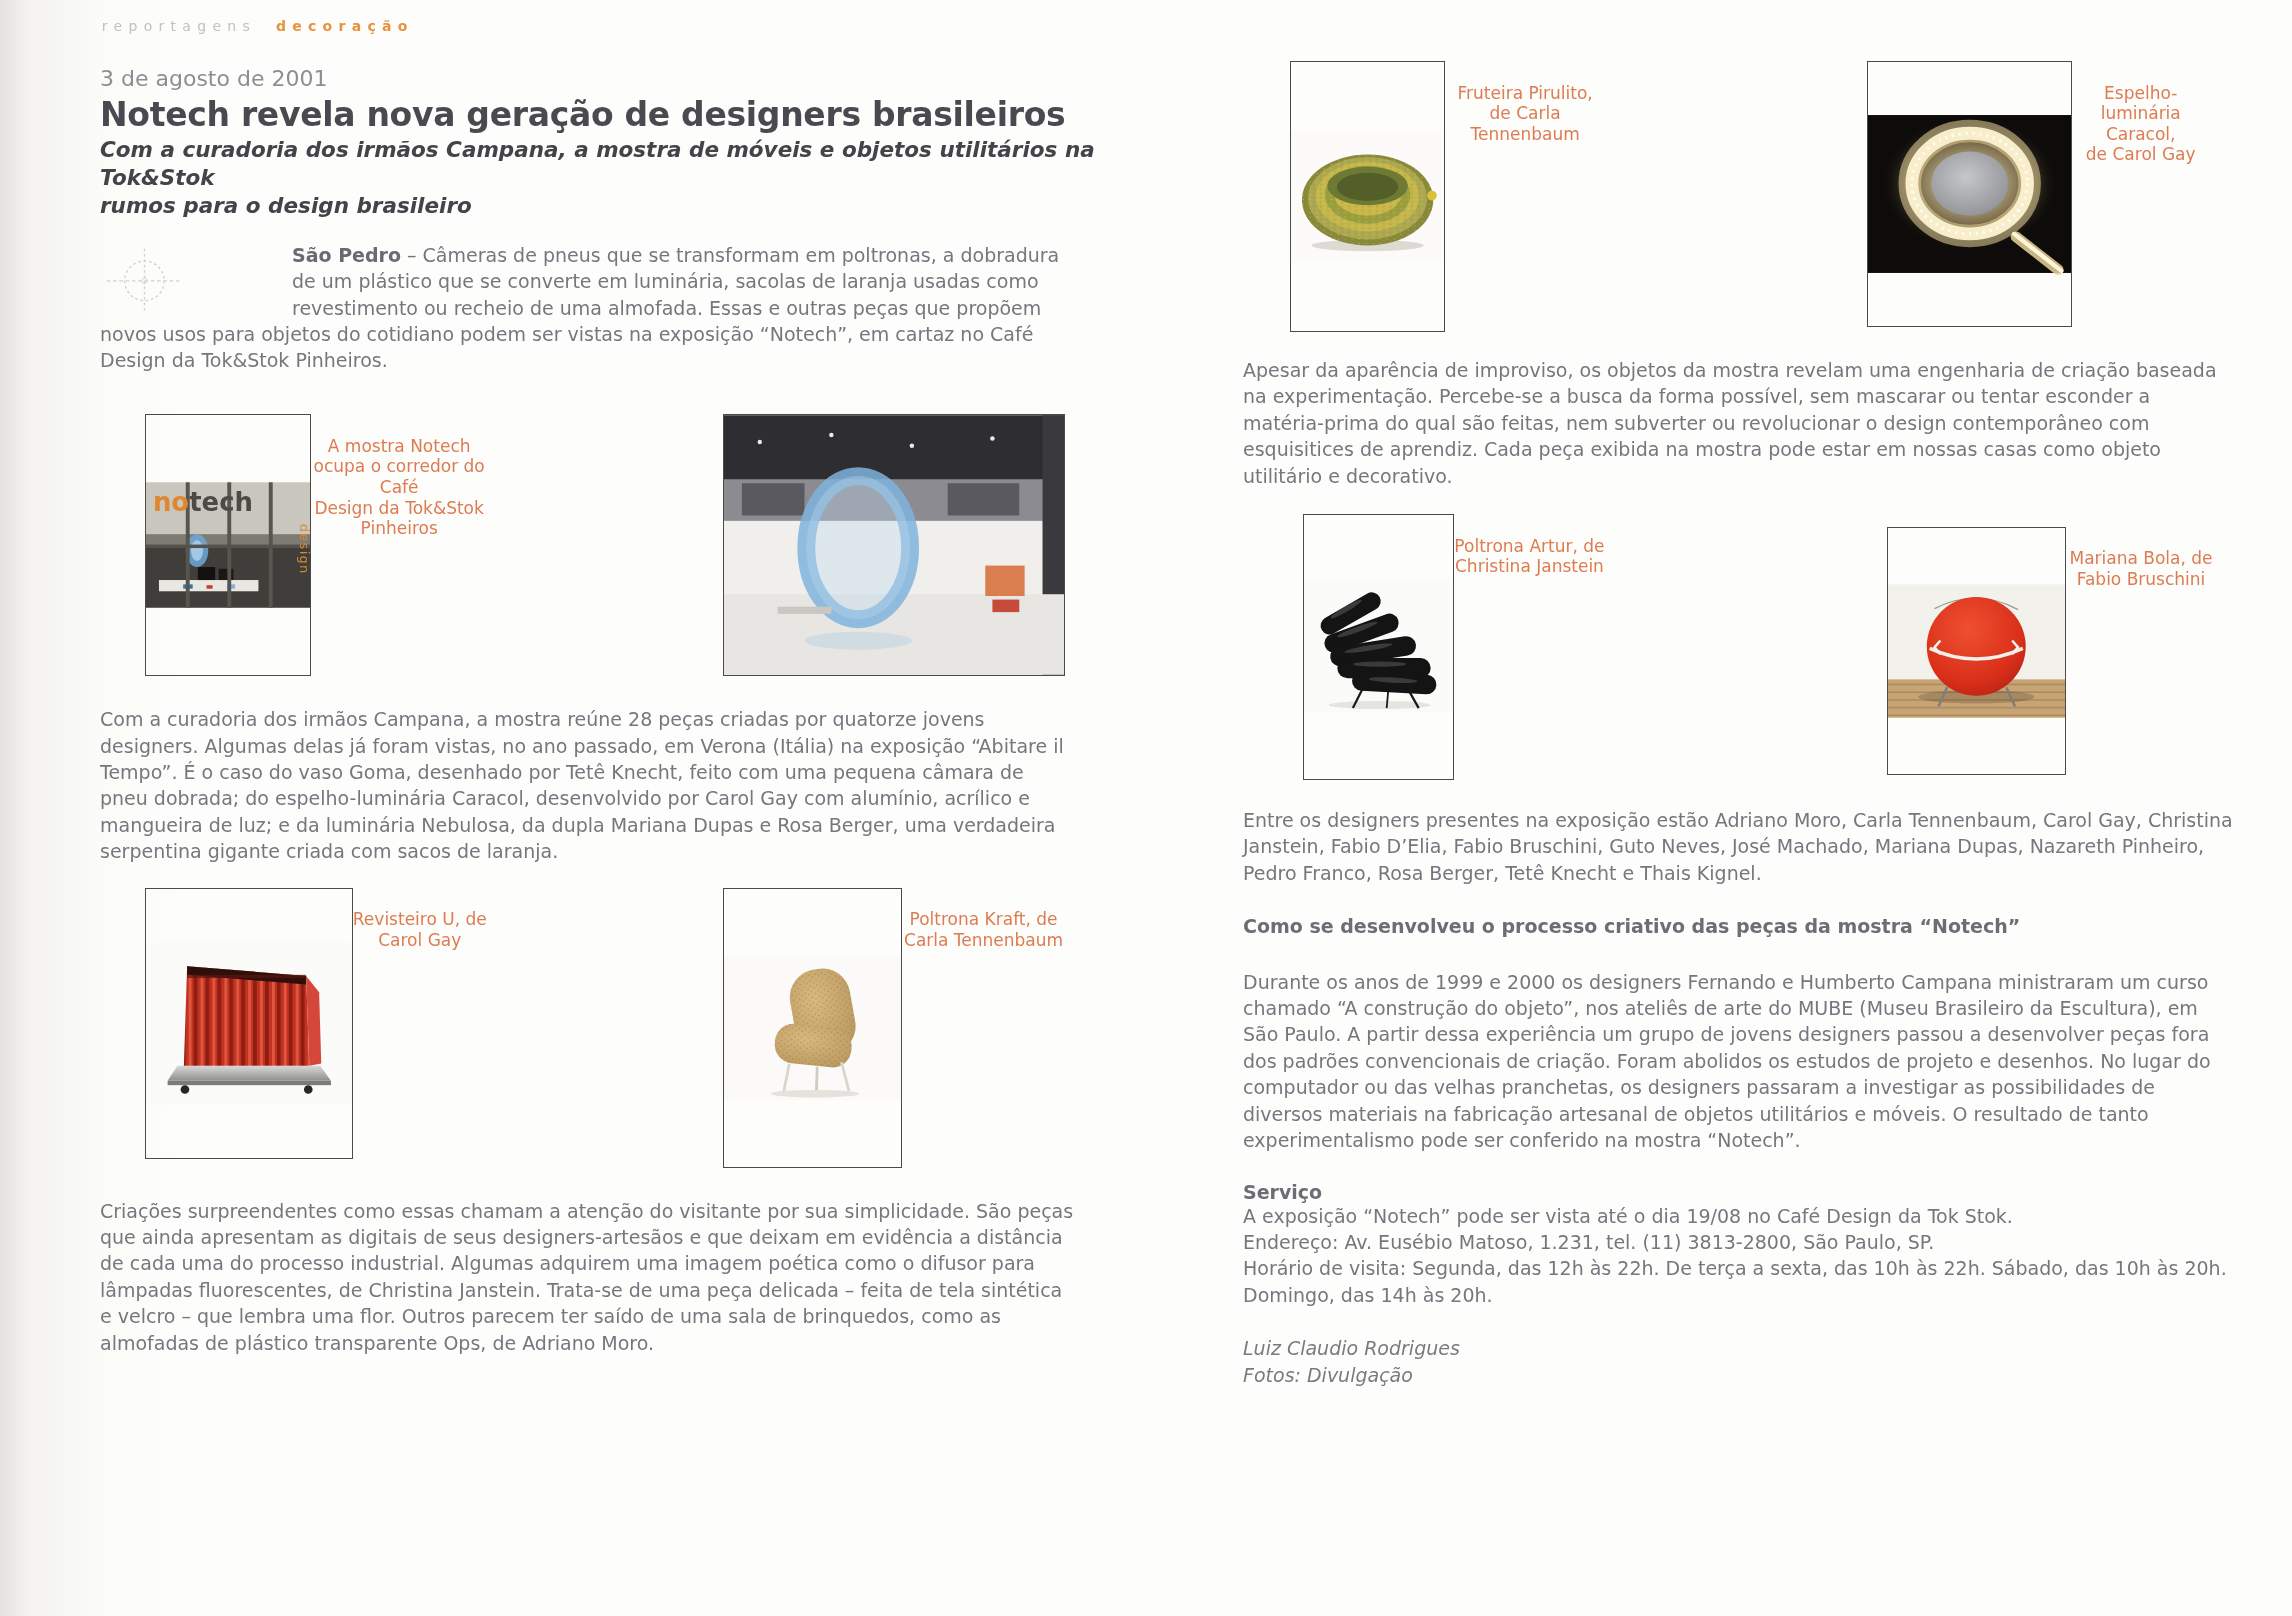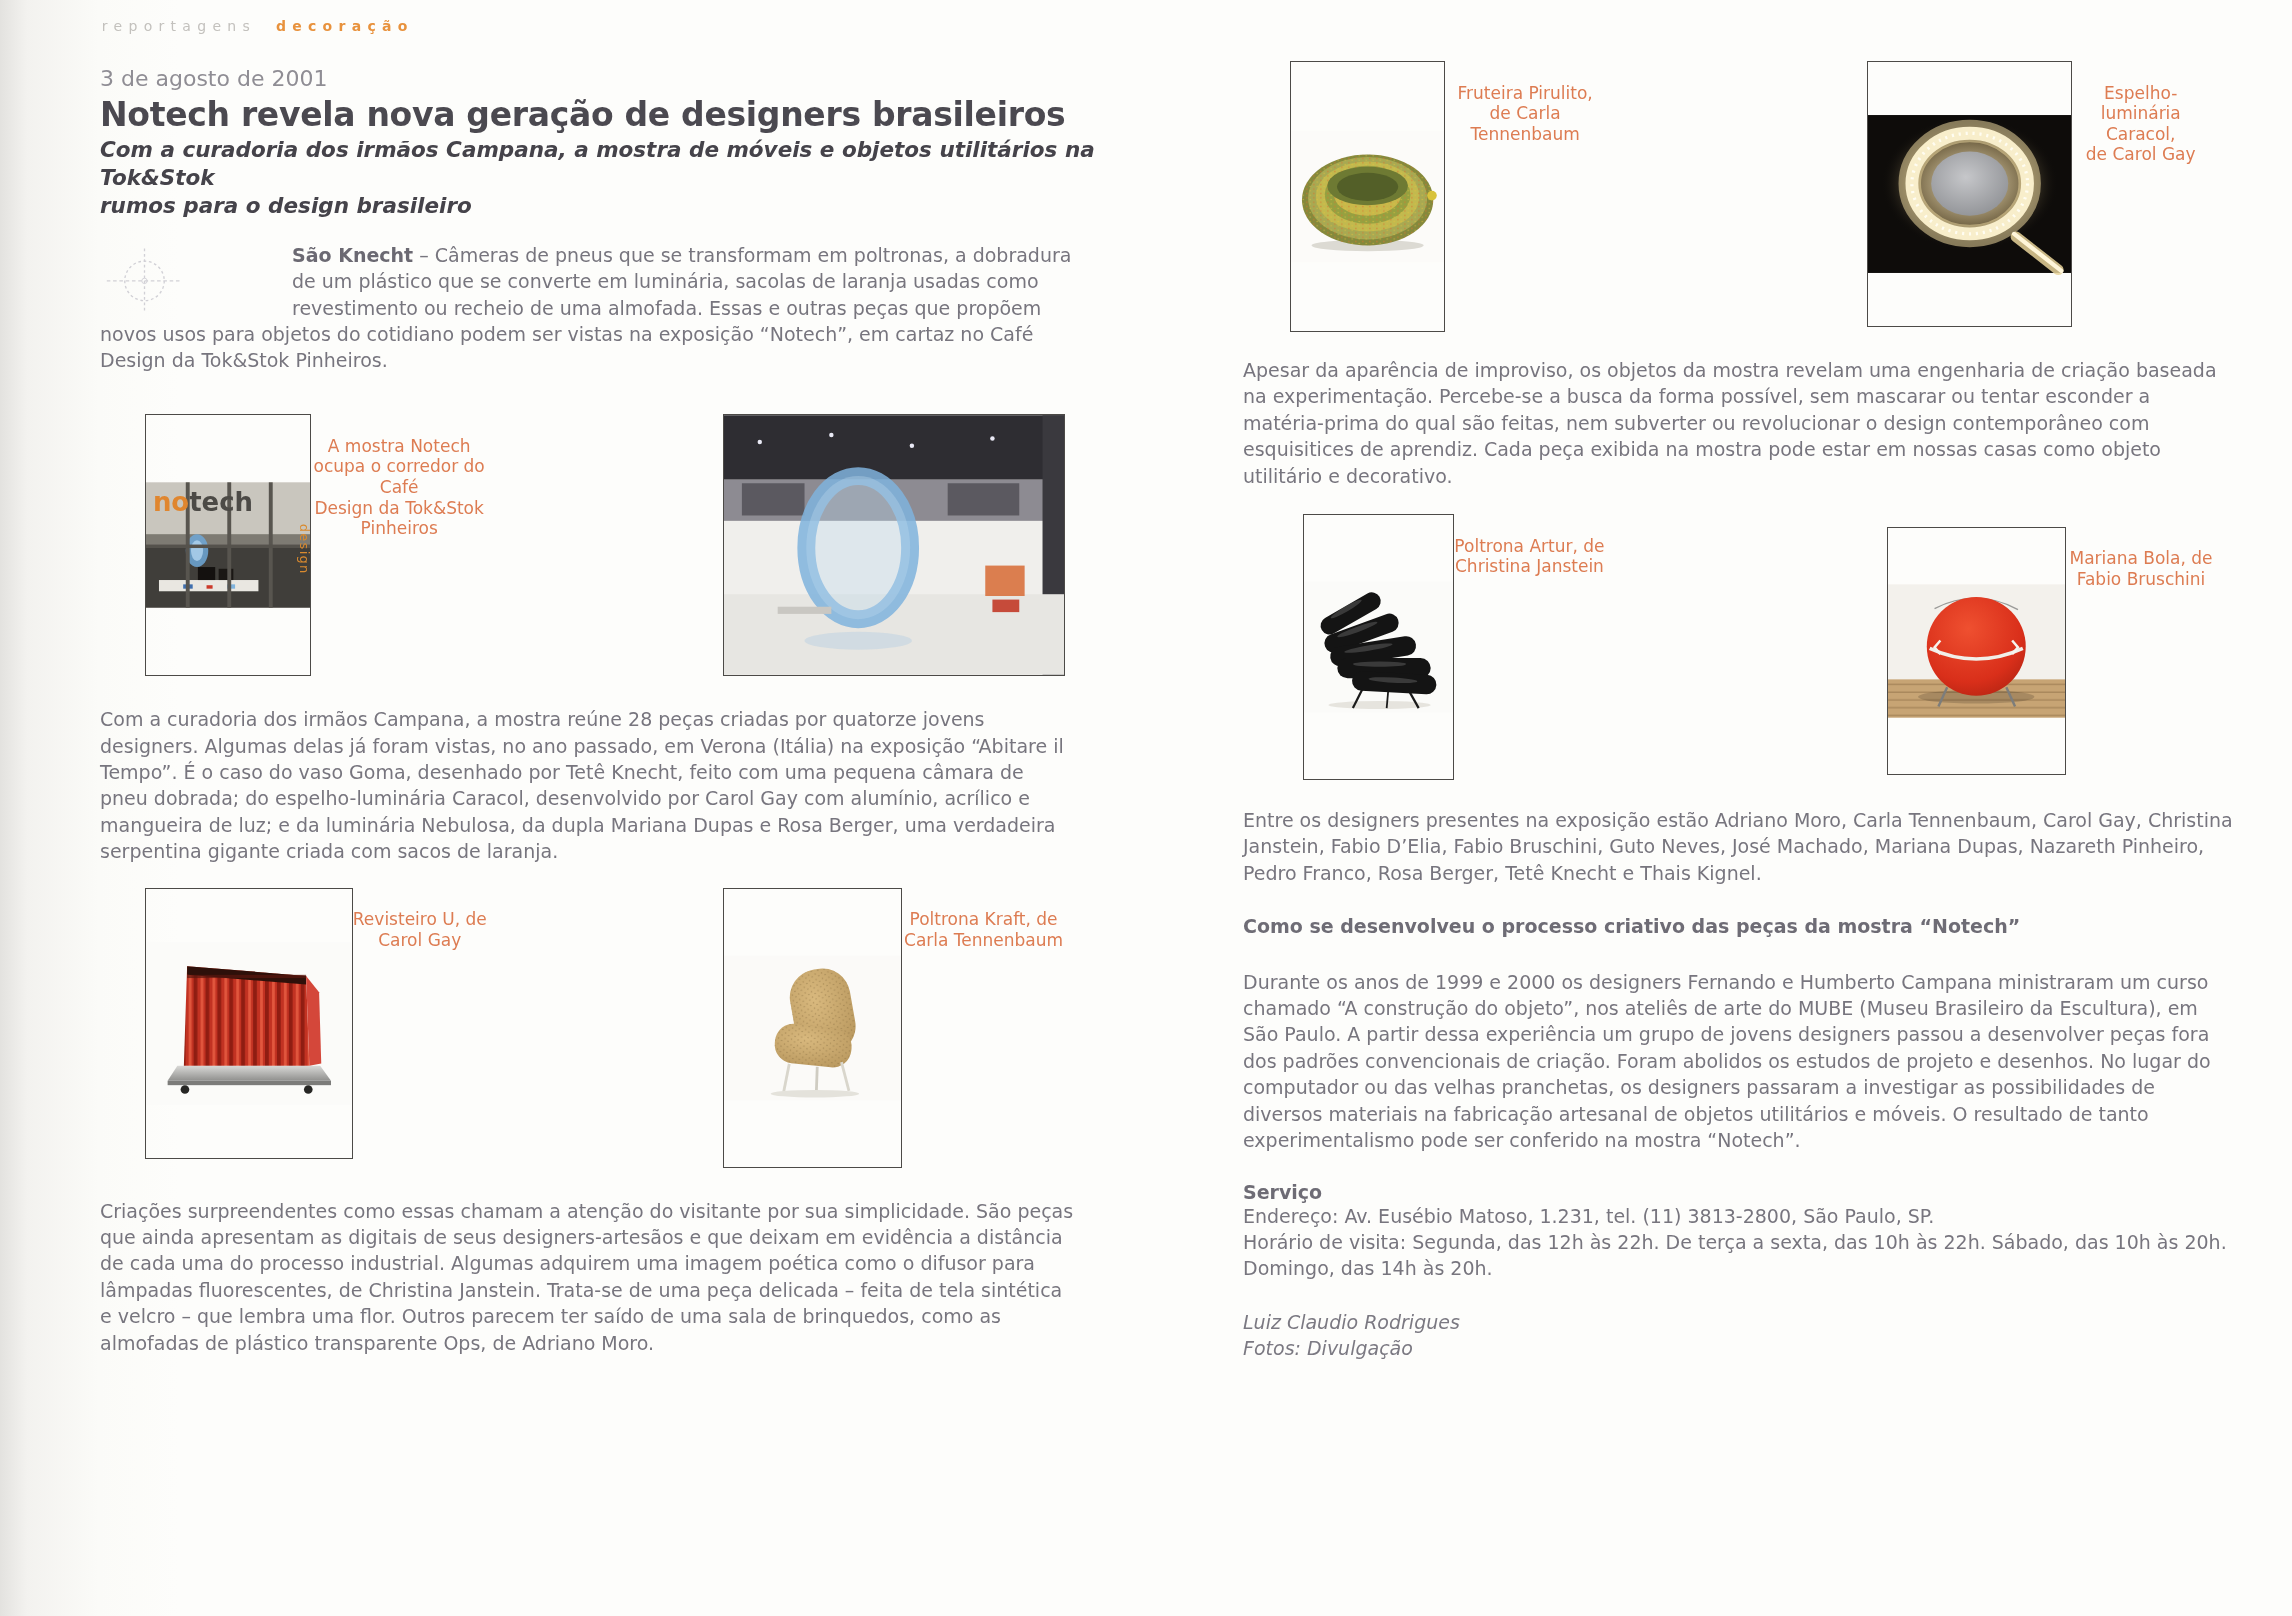--- a/index.html
+++ b/index.html
@@ -64,21 +64,21 @@
 rumos para o design brasileiro</div>
 
     <p class="para lead">
       <span class="lead-spacer">
         <svg class="crosshair" width="79" height="79" viewBox="0 0 88 88">
           <circle cx="44" cy="40" r="22" fill="none" stroke="#c3c2ca" stroke-width="1.5" stroke-dasharray="3,3"></circle>
           <line x1="44" y1="4" x2="44" y2="76" stroke="#c3c2ca" stroke-width="1.5" stroke-dasharray="3,3"></line>
           <line x1="2" y1="40" x2="86" y2="40" stroke="#c3c2ca" stroke-width="1.5" stroke-dasharray="4,3"></line>
           <circle cx="44" cy="40" r="3" fill="none" stroke="#c3c2ca" stroke-width="1"></circle>
         </svg>
-      </span><b>São Knecht</b><span> – Câmeras de pneus que se transformam em poltronas, a dobradura de um plástico que se converte em luminária, sacolas de laranja usadas como revestimento ou recheio de uma almofada. Essas e outras peças que propõem novos usos para objetos do cotidiano podem ser vistas na exposição “Notech”, em cartaz no Café Design da Tok&amp;Stok Pinheiros.</span>
+      </span><b>São Pedro</b><span> – Câmeras de pneus que se transformam em poltronas, a dobradura de um plástico que se converte em luminária, sacolas de laranja usadas como revestimento ou recheio de uma almofada. Essas e outras peças que propõem novos usos para objetos do cotidiano podem ser vistas na exposição “Notech”, em cartaz no Café Design da Tok&amp;Stok Pinheiros.</span>
     </p>
     <div style="clear:both"></div>
 
     <div class="figrow" style="margin-top:21.5px">
       <div class="figure" style="margin-left:45px;width:342px">
         <svg class="photo" width="340" height="260" viewBox="0 0 380 290">
           <rect width="380" height="290" fill="#c9c6be"></rect>
           <rect y="148" width="380" height="142" fill="#403e3a"></rect>
           <rect y="120" width="380" height="30" fill="#7e7b73"></rect>
           <ellipse cx="118" cy="158" rx="26" ry="38" fill="#6fa8d8" opacity="0.85"></ellipse>
@@ -296,20 +296,21 @@
       </div>
     </div>
 
     <p class="para p5">Entre os designers presentes na exposição estão Adriano Moro, Carla Tennenbaum, Carol Gay, Christina Janstein, Fabio D’Elia, Fabio Bruschini, Guto Neves, José Machado, Mariana Dupas, Nazareth Pinheiro, Pedro Franco, Rosa Berger, Tetê Knecht e Thais Kignel.</p>
 
     <div class="h2">Como se desenvolveu o processo criativo das peças da mostra “Notech”</div>
 
     <p class="para p6">Durante os anos de 1999 e 2000 os designers Fernando e Humberto Campana ministraram um curso chamado “A construção do objeto”, nos ateliês de arte do MUBE (Museu Brasileiro da Escultura), em São Paulo. A partir dessa experiência um grupo de jovens designers passou a desenvolver peças fora dos padrões convencionais de criação. Foram abolidos os estudos de projeto e desenhos. No lugar do computador ou das velhas pranchetas, os designers passaram a investigar as possibilidades de diversos materiais na fabricação artesanal de objetos utilitários e móveis. O resultado de tanto experimentalismo pode ser conferido na mostra “Notech”.</p>
 
     <div class="service-title">Serviço</div>
+    <div class="para service-line">A exposição “Notech” pode ser vista até o dia 19/08 no Café Design da Tok Stok.</div>
     <div class="para service-line">Endereço: Av. Eusébio Matoso, 1.231, tel. (11) 3813-2800, São Paulo, SP.</div>
     <div class="para service-line">Horário de visita: Segunda, das 12h às 22h. De terça a sexta, das 10h às 22h. Sábado, das 10h às 20h. Domingo, das 14h às 20h.</div>
 
     <div class="credits">
       <div>Luiz Claudio Rodrigues</div>
       <div>Fotos: Divulgação</div>
     </div>
 
   </div>
 </div>

